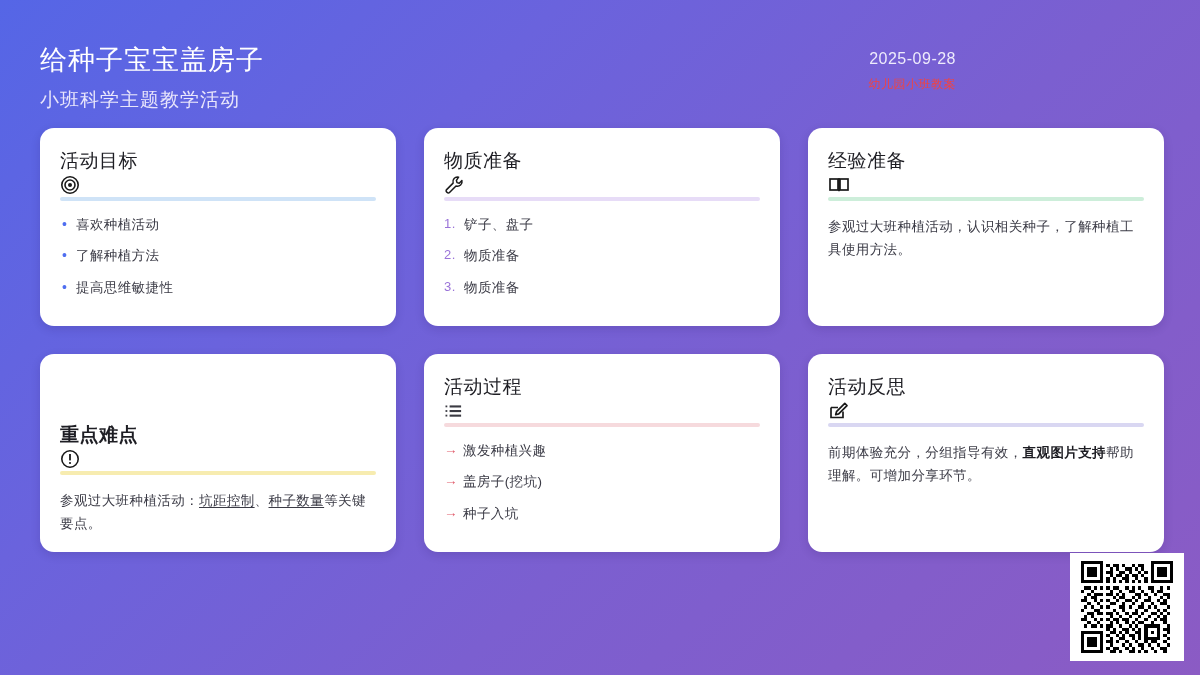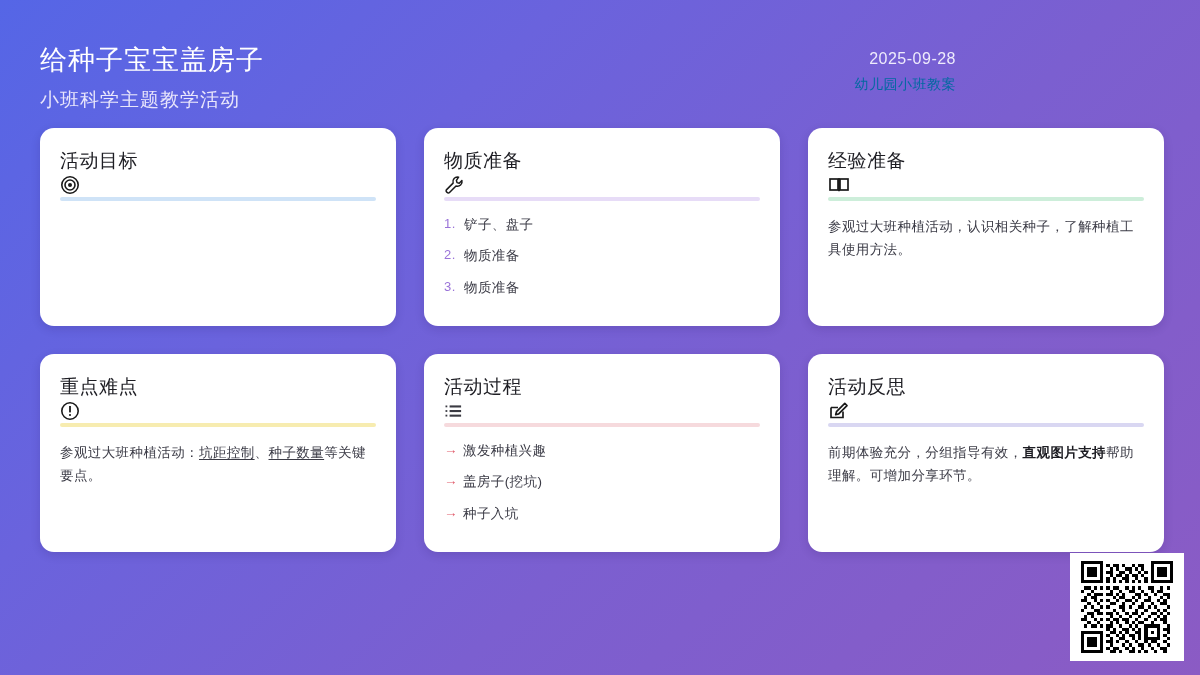--- a/index.html
+++ b/index.html
@@ -28,21 +28,21 @@
     font-size:19px; color:#e9e6fb; font-weight:400;
     margin-top:9px; letter-spacing:1px;
   }
   .header-right {
     position:absolute; right:40px; top:38px; text-align:right;
   }
   .doc-date {
     font-size:16px; color:#eeebfc; letter-spacing:0.5px;
   }
   .doc-meta {
-    font-size:14px; color:#0369a1; margin-top:8px; letter-spacing:0.5px;
+    font-size:12px; color:#ef4444; margin-top:8px; letter-spacing:0.5px;
   }
 
   
   .grid {
     position:absolute; left:40px; top:128px;
     width:1120px;
     display:grid;
     grid-template-columns:356px 356px 356px;
     grid-template-rows:198px 198px;
     column-gap:26px;
@@ -56,21 +56,21 @@
     padding:22px 20px 16px 20px;
     box-shadow:0 3px 10px rgba(40,20,90,0.16);
     position:relative;
     overflow:hidden;
   }
   .card-head { position:relative; }
   .card-title {
     font-size:19px; color:#1e1e24; font-weight:400;
     line-height:1.15; letter-spacing:0.5px;
   }
-  .card-title.bold { font-weight:400; }
+  .card-title.bold { font-weight:700;margin-top:48px; }
   .card-icon {
     display:block; margin-top:3px; height:20px;
     line-height:20px;
   }
   .card-icon svg { display:block; }
   .card-rule {
     height:4px; border-radius:2px; margin-top:2px; margin-bottom:14px;
     width:100%;
   }
 
@@ -135,20 +135,25 @@
       <div class="card-title">活动目标</div>
       <span class="card-icon">
         <svg width="20" height="20" viewBox="0 0 20 20">
           <circle cx="10" cy="10" r="8.2" fill="none" stroke="#1a1a1a" stroke-width="1.6"></circle>
           <circle cx="10" cy="10" r="5" fill="none" stroke="#1a1a1a" stroke-width="1.6"></circle>
           <circle cx="10" cy="10" r="2" fill="#1a1a1a"></circle>
         </svg>
       </span>
     </div>
     <div class="card-rule" style="background:#cfe3f7"></div>
+    <ul class="bullets">
+      <li>喜欢种植活动</li>
+      <li>了解种植方法</li>
+      <li>提高思维敏捷性</li>
+    </ul>
   </div>
 
   <div class="card">
     <div class="card-head">
       <div class="card-title">物质准备</div>
       <span class="card-icon">
         <svg width="22" height="20" viewBox="0 0 22 20">
           <path d="M14.6 2.2a4.6 4.6 0 0 0-5.5 5.9L2.6 14.6a1.6 1.6 0 0 0 0 2.3l.6.6a1.6 1.6 0 0 0 2.3 0l6.5-6.5a4.6 4.6 0 0 0 5.9-5.5l-2.7 2.7-2.2-.6-.6-2.2 2.2-3.2z" fill="none" stroke="#1a1a1a" stroke-width="1.5" stroke-linejoin="round"></path>
         </svg>
       </span>

